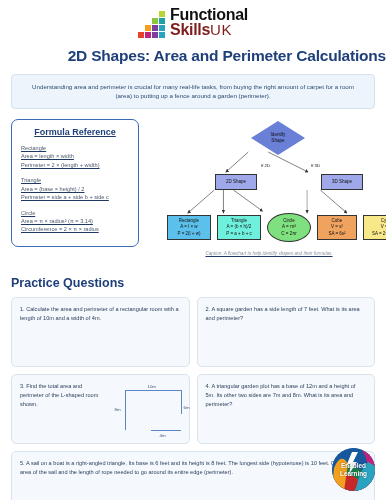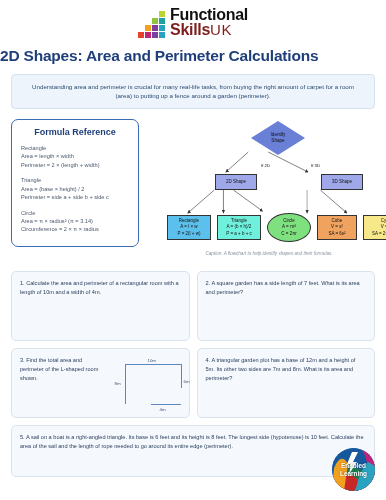--- a/index.html
+++ b/index.html
@@ -15,32 +15,32 @@
   .logo{display:flex;align-items:flex-end;gap:3px;}
   .logo-blocks{display:grid;grid-template-columns:repeat(4,6px);grid-template-rows:repeat(4,6px);gap:1px;}
   .lb{width:6px;height:6px;}
   .logo-text{display:flex;flex-direction:column;line-height:0.96;margin-left:2px;}
   .logo-l1{font-size:16px;font-weight:bold;color:#111111;letter-spacing:-0.3px;}
   .logo-l2{font-size:16px;font-weight:bold;color:#7f1d1d;letter-spacing:-0.3px;}
   .logo-uk{font-weight:normal;font-size:15px;letter-spacing:0.5px;}
 
   
   .title{
-    text-align:left;font-size:15.5px;font-weight:bold;color:#1f3f7a;
+    text-align:right;font-size:15.5px;font-weight:bold;color:#1f3f7a;
     margin-top:9px;letter-spacing:-0.2px;
   }
 
   
   .intro{
     margin:9px 11px 0 11px;background:#eef4fb;border:1px solid #d3e1f0;border-radius:4px;
     padding:7px 14px;font-size:6.2px;line-height:1.55;color:#2b4a72;text-align:center;
   }
 
   
-  .mid{display:flex;gap:24px;margin:10px 11px 0 11px;align-items:flex-start;}
+  .mid{display:flex;gap:24px;margin:10px 11px 0 11px;align-items:flex-start;text-decoration:underline;}
 
   .formula{
     width:128px;flex:0 0 128px;border:1.4px solid #3a6bb5;border-radius:7px;
     background:#ffffff;padding:7px 9px 9px 9px;box-sizing:border-box;height:128px;
   }
   .formula h3{margin:0 0 8px 0;text-align:center;font-size:9px;color:#1f3f7a;font-weight:bold;}
   .fgroup{margin-bottom:8px;}
   .fname{font-size:5.6px;color:#4b5a6e;margin-bottom:1.5px;}
   .fline{font-size:5.6px;color:#4b5a6e;line-height:1.5;}
 
@@ -213,20 +213,21 @@
         <div class="node n-cyl" style="background: rgb(247, 233, 138);">
           <span class="nm">Cylinder</span>
           <span>V = πr²h</span>
           <span>SA = 2πr² + 2πrh</span>
         </div>
       </div>
       <div class="caption">Caption: A flowchart to help identify shapes and their formulas.</div>
     </div>
   </div>
 
+  <div class="pq-title">Practice Questions</div>
 
   <div class="qgrid">
     <div class="qcard q-half">
       <div>1. Calculate the area and perimeter of a rectangular room with a length of 10m and a width of 4m.</div>
     </div>
     <div class="qcard q-half">
       <div>2. A square garden has a side length of 7 feet. What is its area and perimeter?</div>
     </div>
 
     <div class="qcard q-half">

